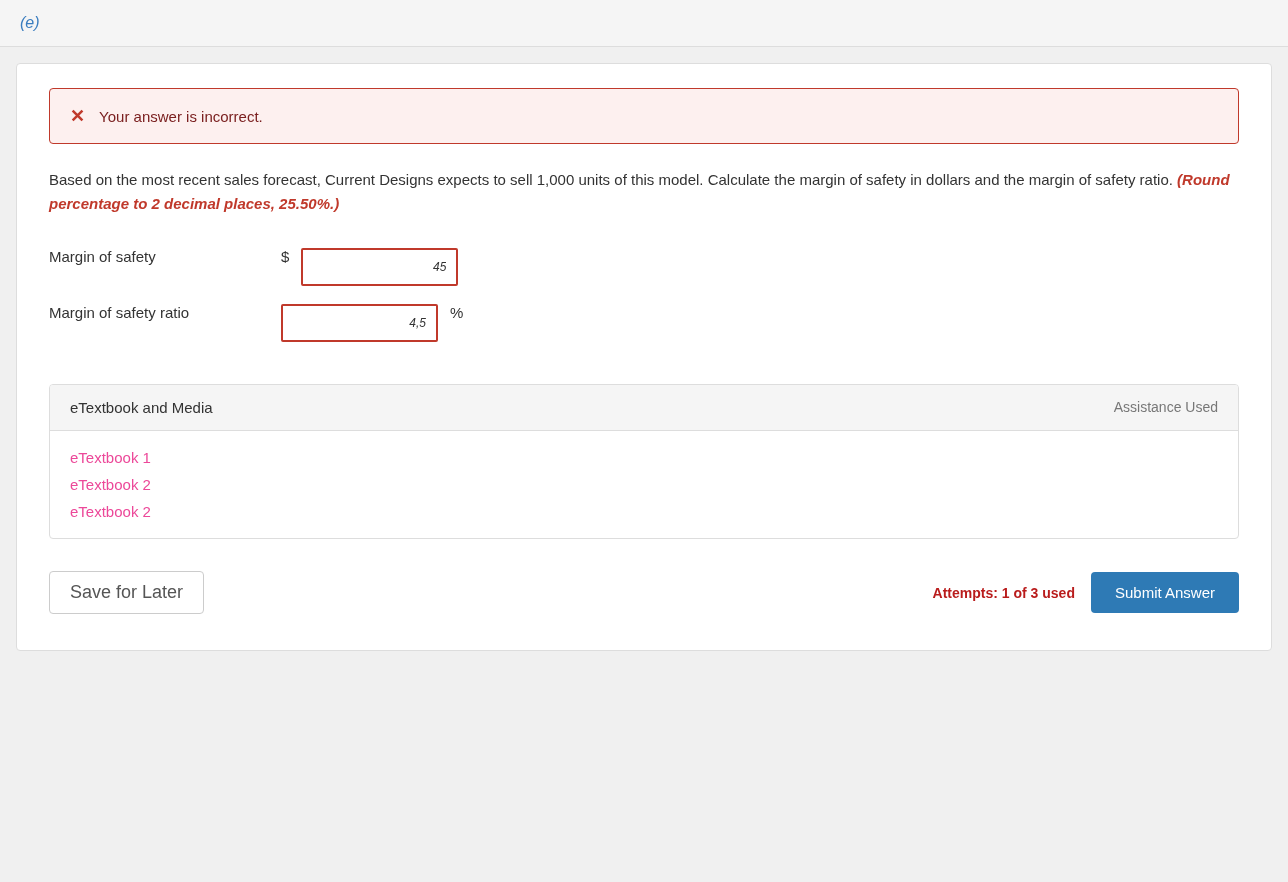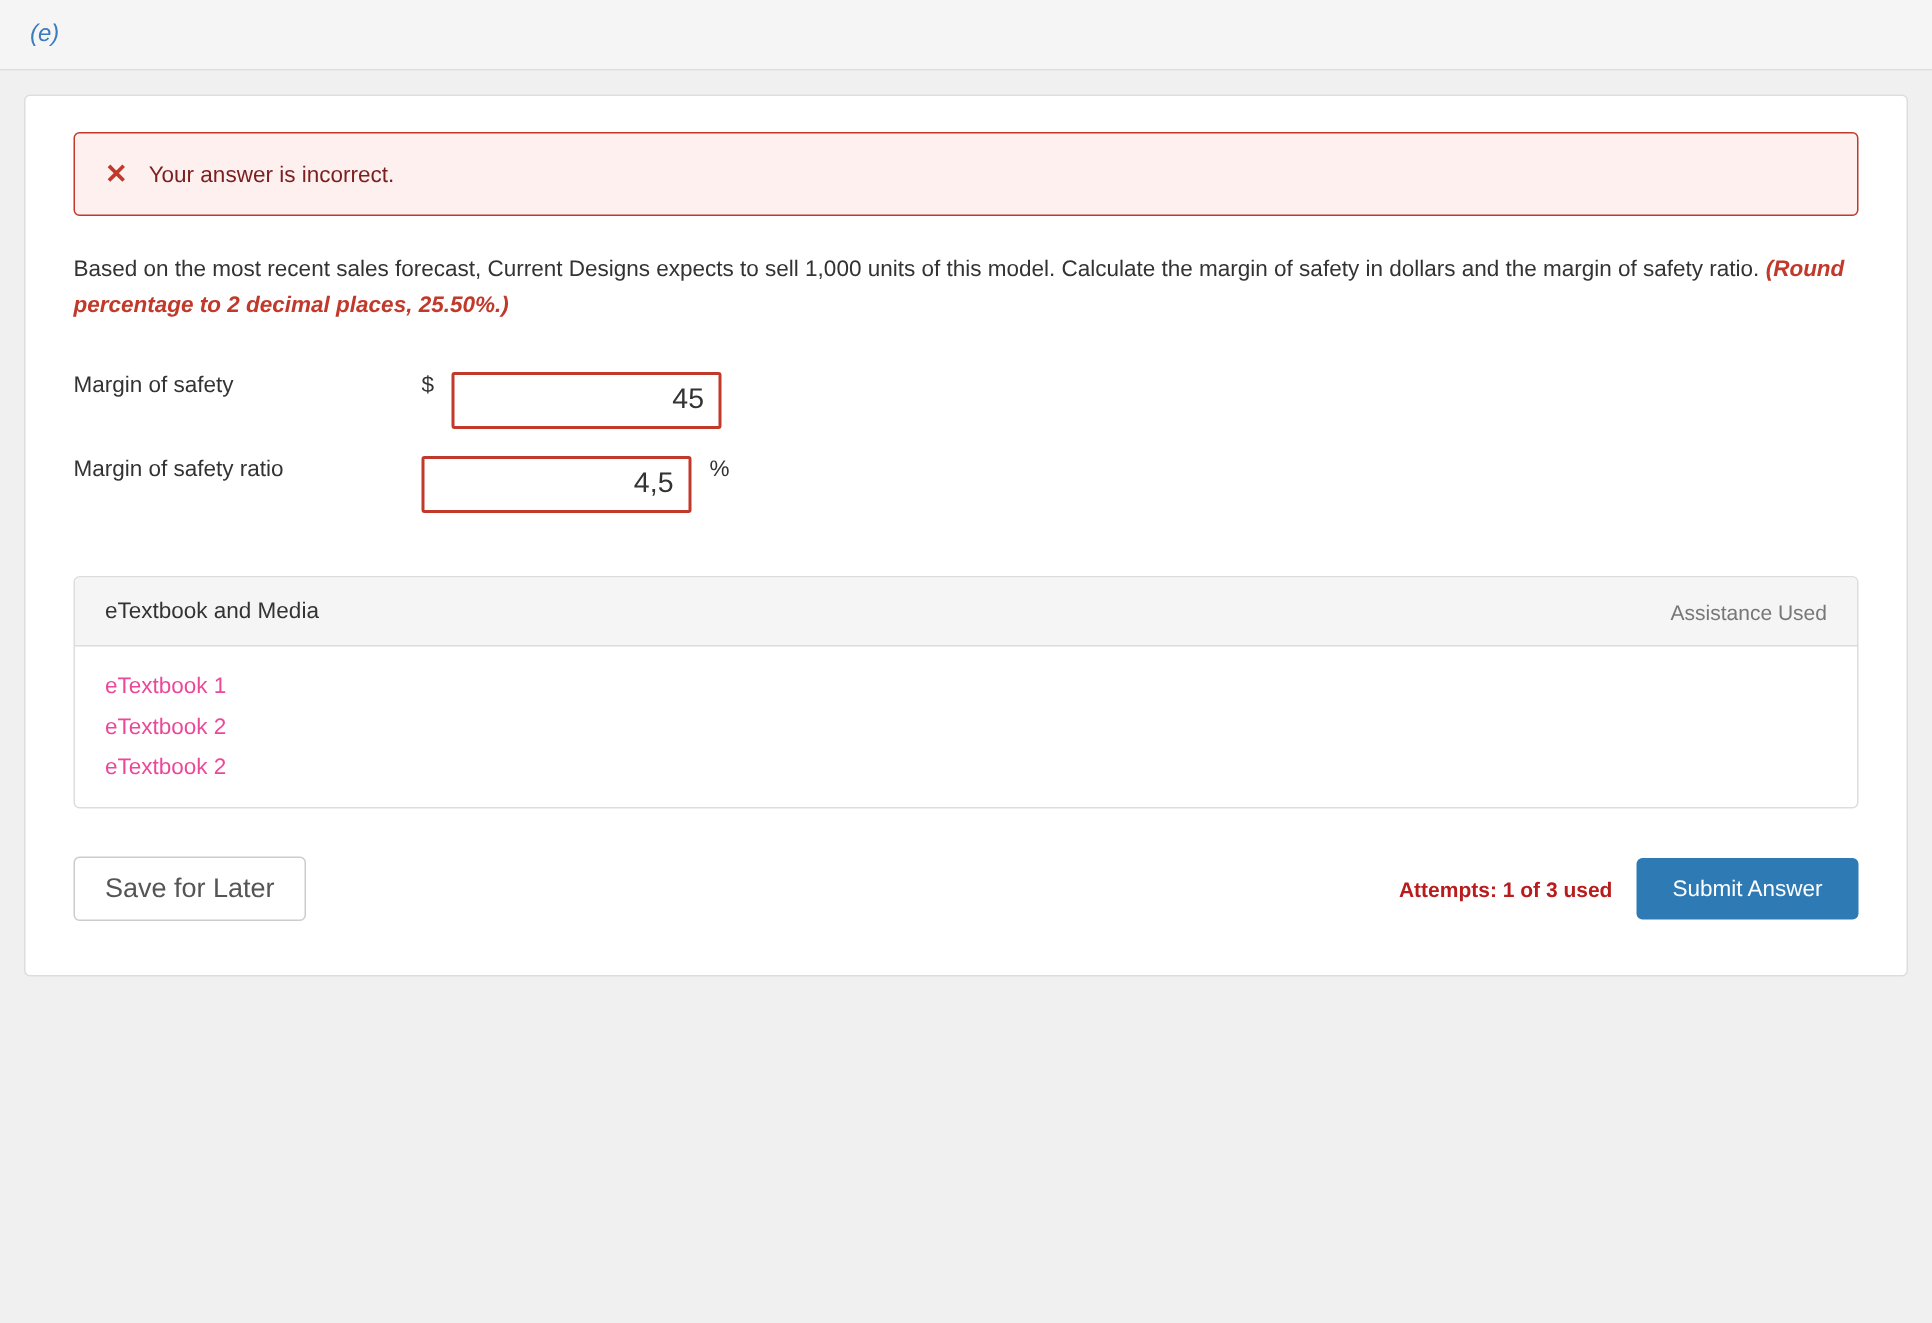--- a/index.html
+++ b/index.html
@@ -92,49 +92,50 @@
       font-size: 15px;
       color: #333;
     }
 
     .currency-symbol {
       font-size: 15px;
       color: #333;
     }
 
     .form-input {
-      width: 180px;
+      width: 157px;
       height: 38px;
       border: 2px solid #c0392b;
       border-radius: 2px;
       padding: 6px 10px;
-      font-size: 19px;
+      font-size: 12px;
       text-align: right;
       outline: none;
       color: #333;
+      font-style: italic;
     }
 
     .percent-symbol {
       font-size: 15px;
       color: #333;
     }
 
     .etextbook-section {
       border: 1px solid #ddd;
       border-radius: 4px;
       margin-bottom: 24px;
       overflow: hidden;
     }
 
     .etextbook-header {
       background-color: #f5f5f5;
       padding: 14px 20px;
       display: flex;
       justify-content: space-between;
-      align-items: flex-end;
+      align-items: flex-start;
       border-bottom: 1px solid #ddd;
     }
 
     .etextbook-title {
       font-size: 15px;
       color: #333;
       font-weight: normal;
     }
 
     .assistance-label {

